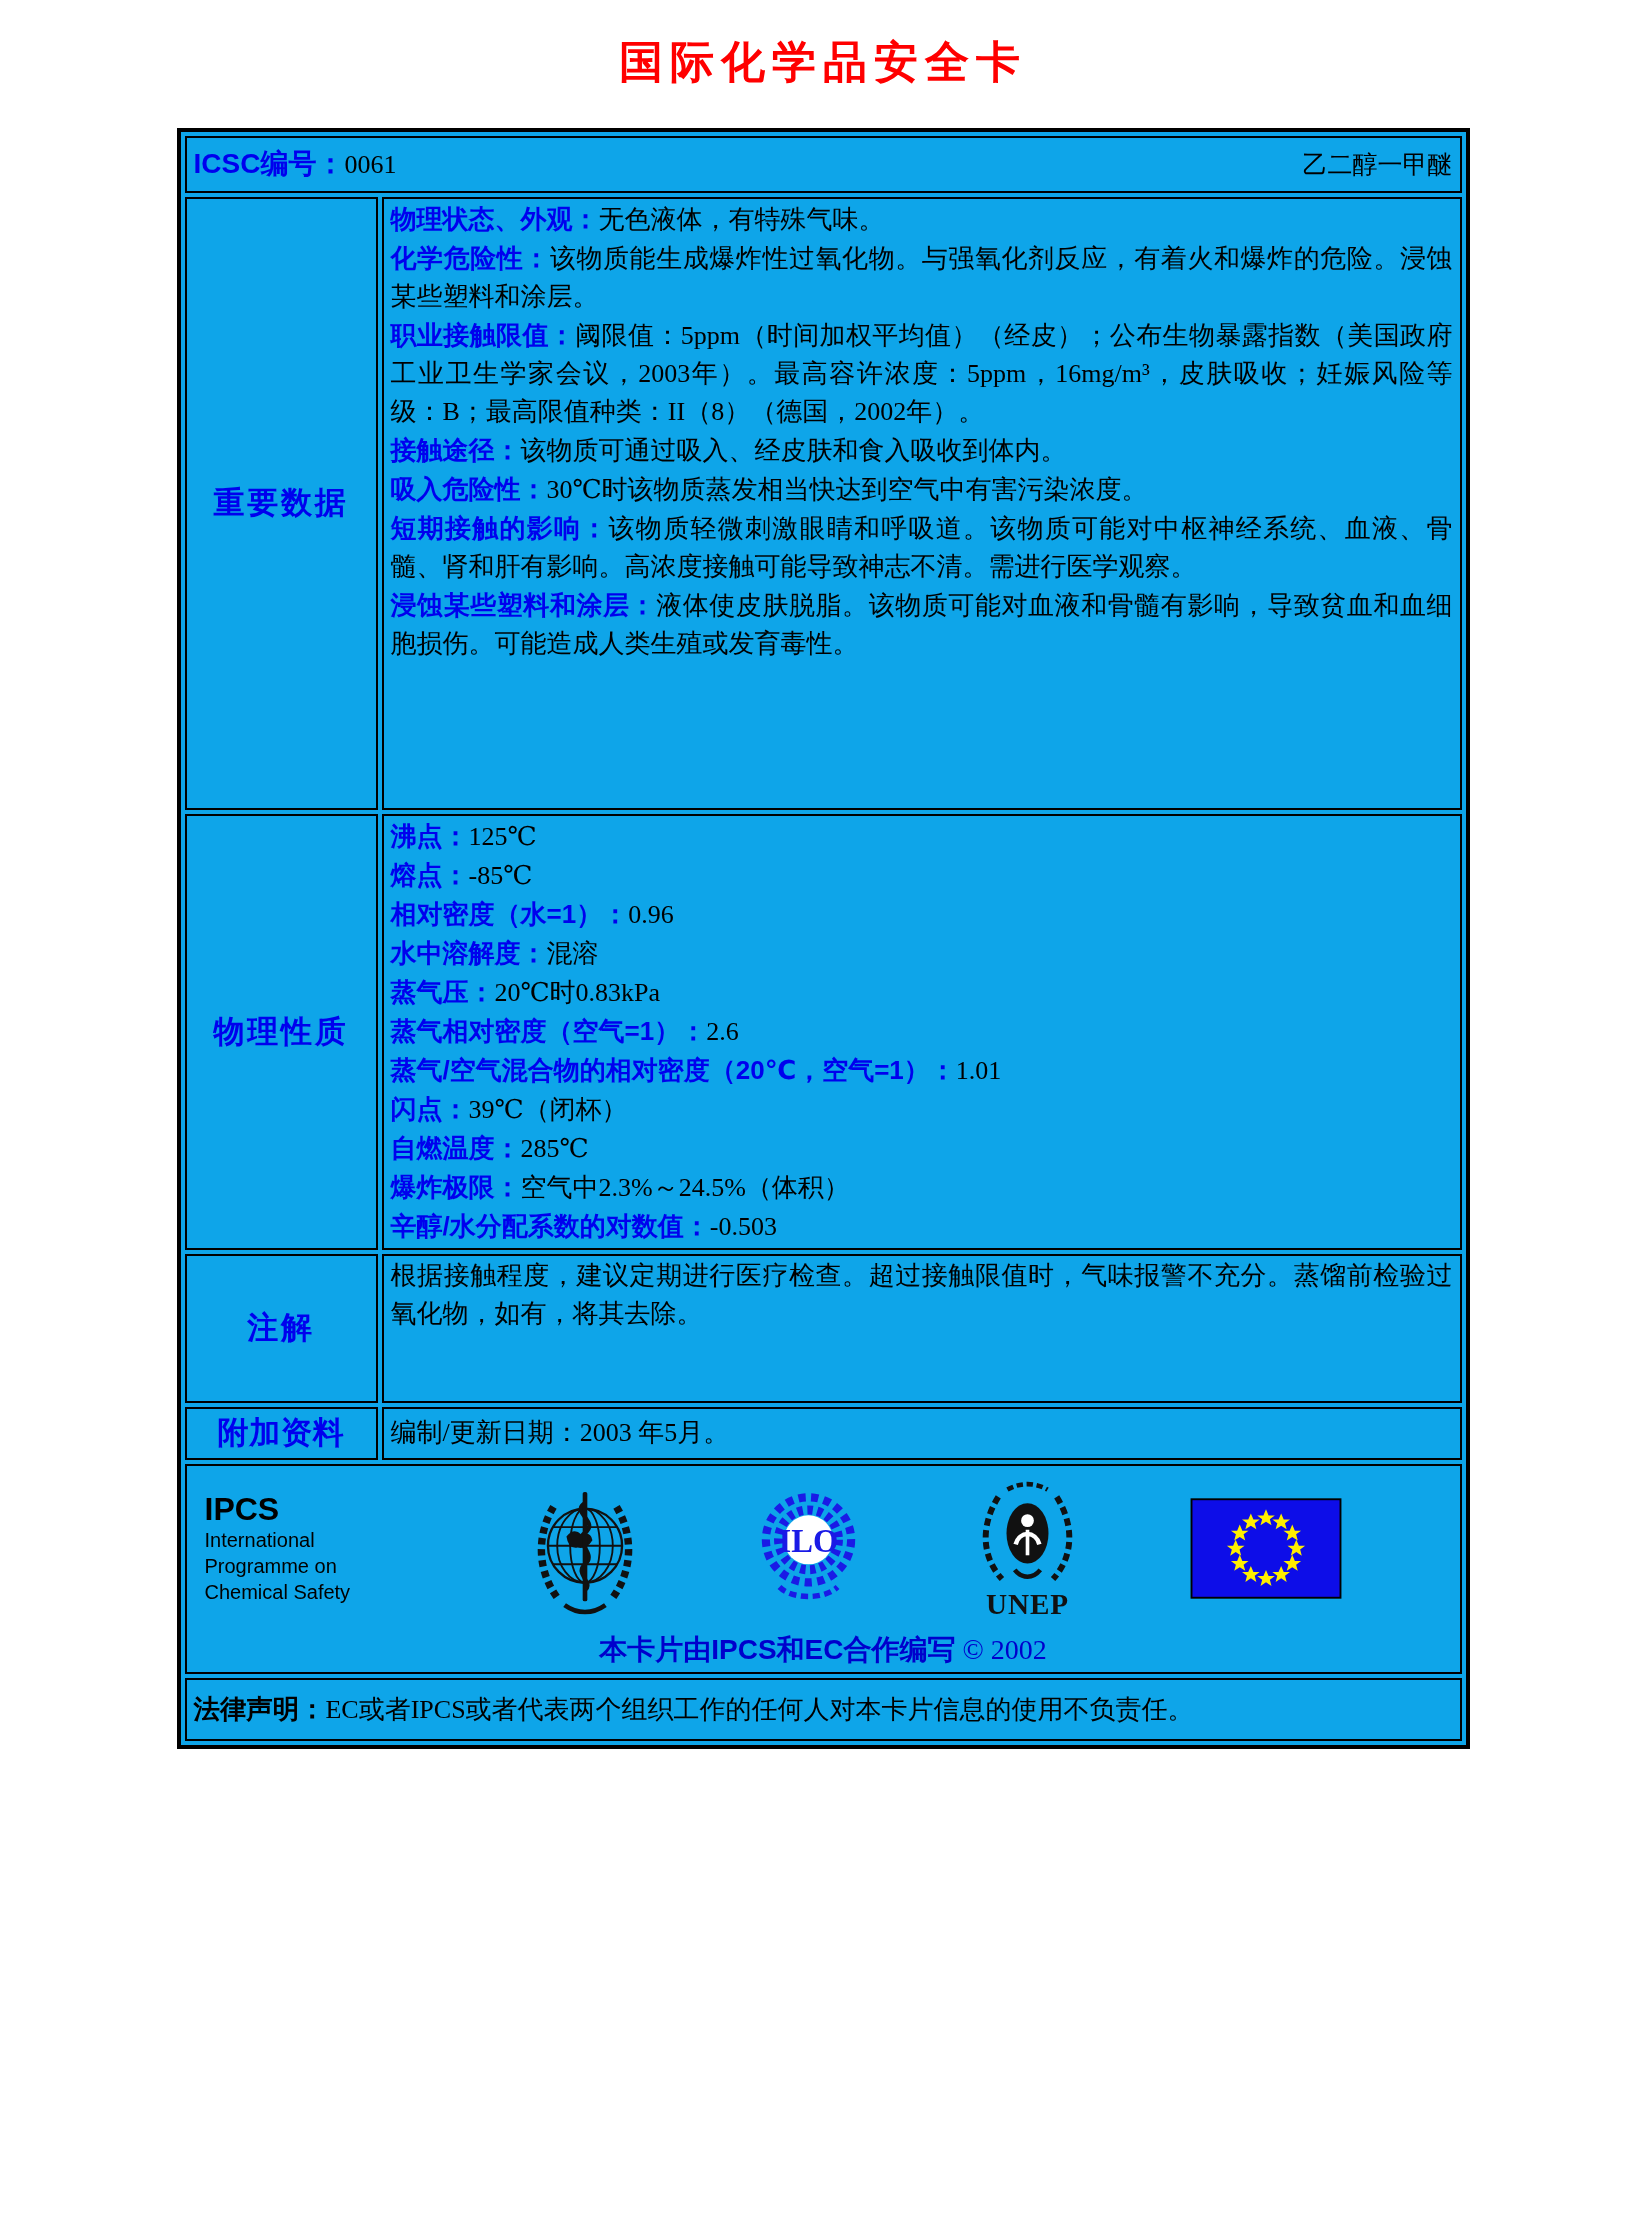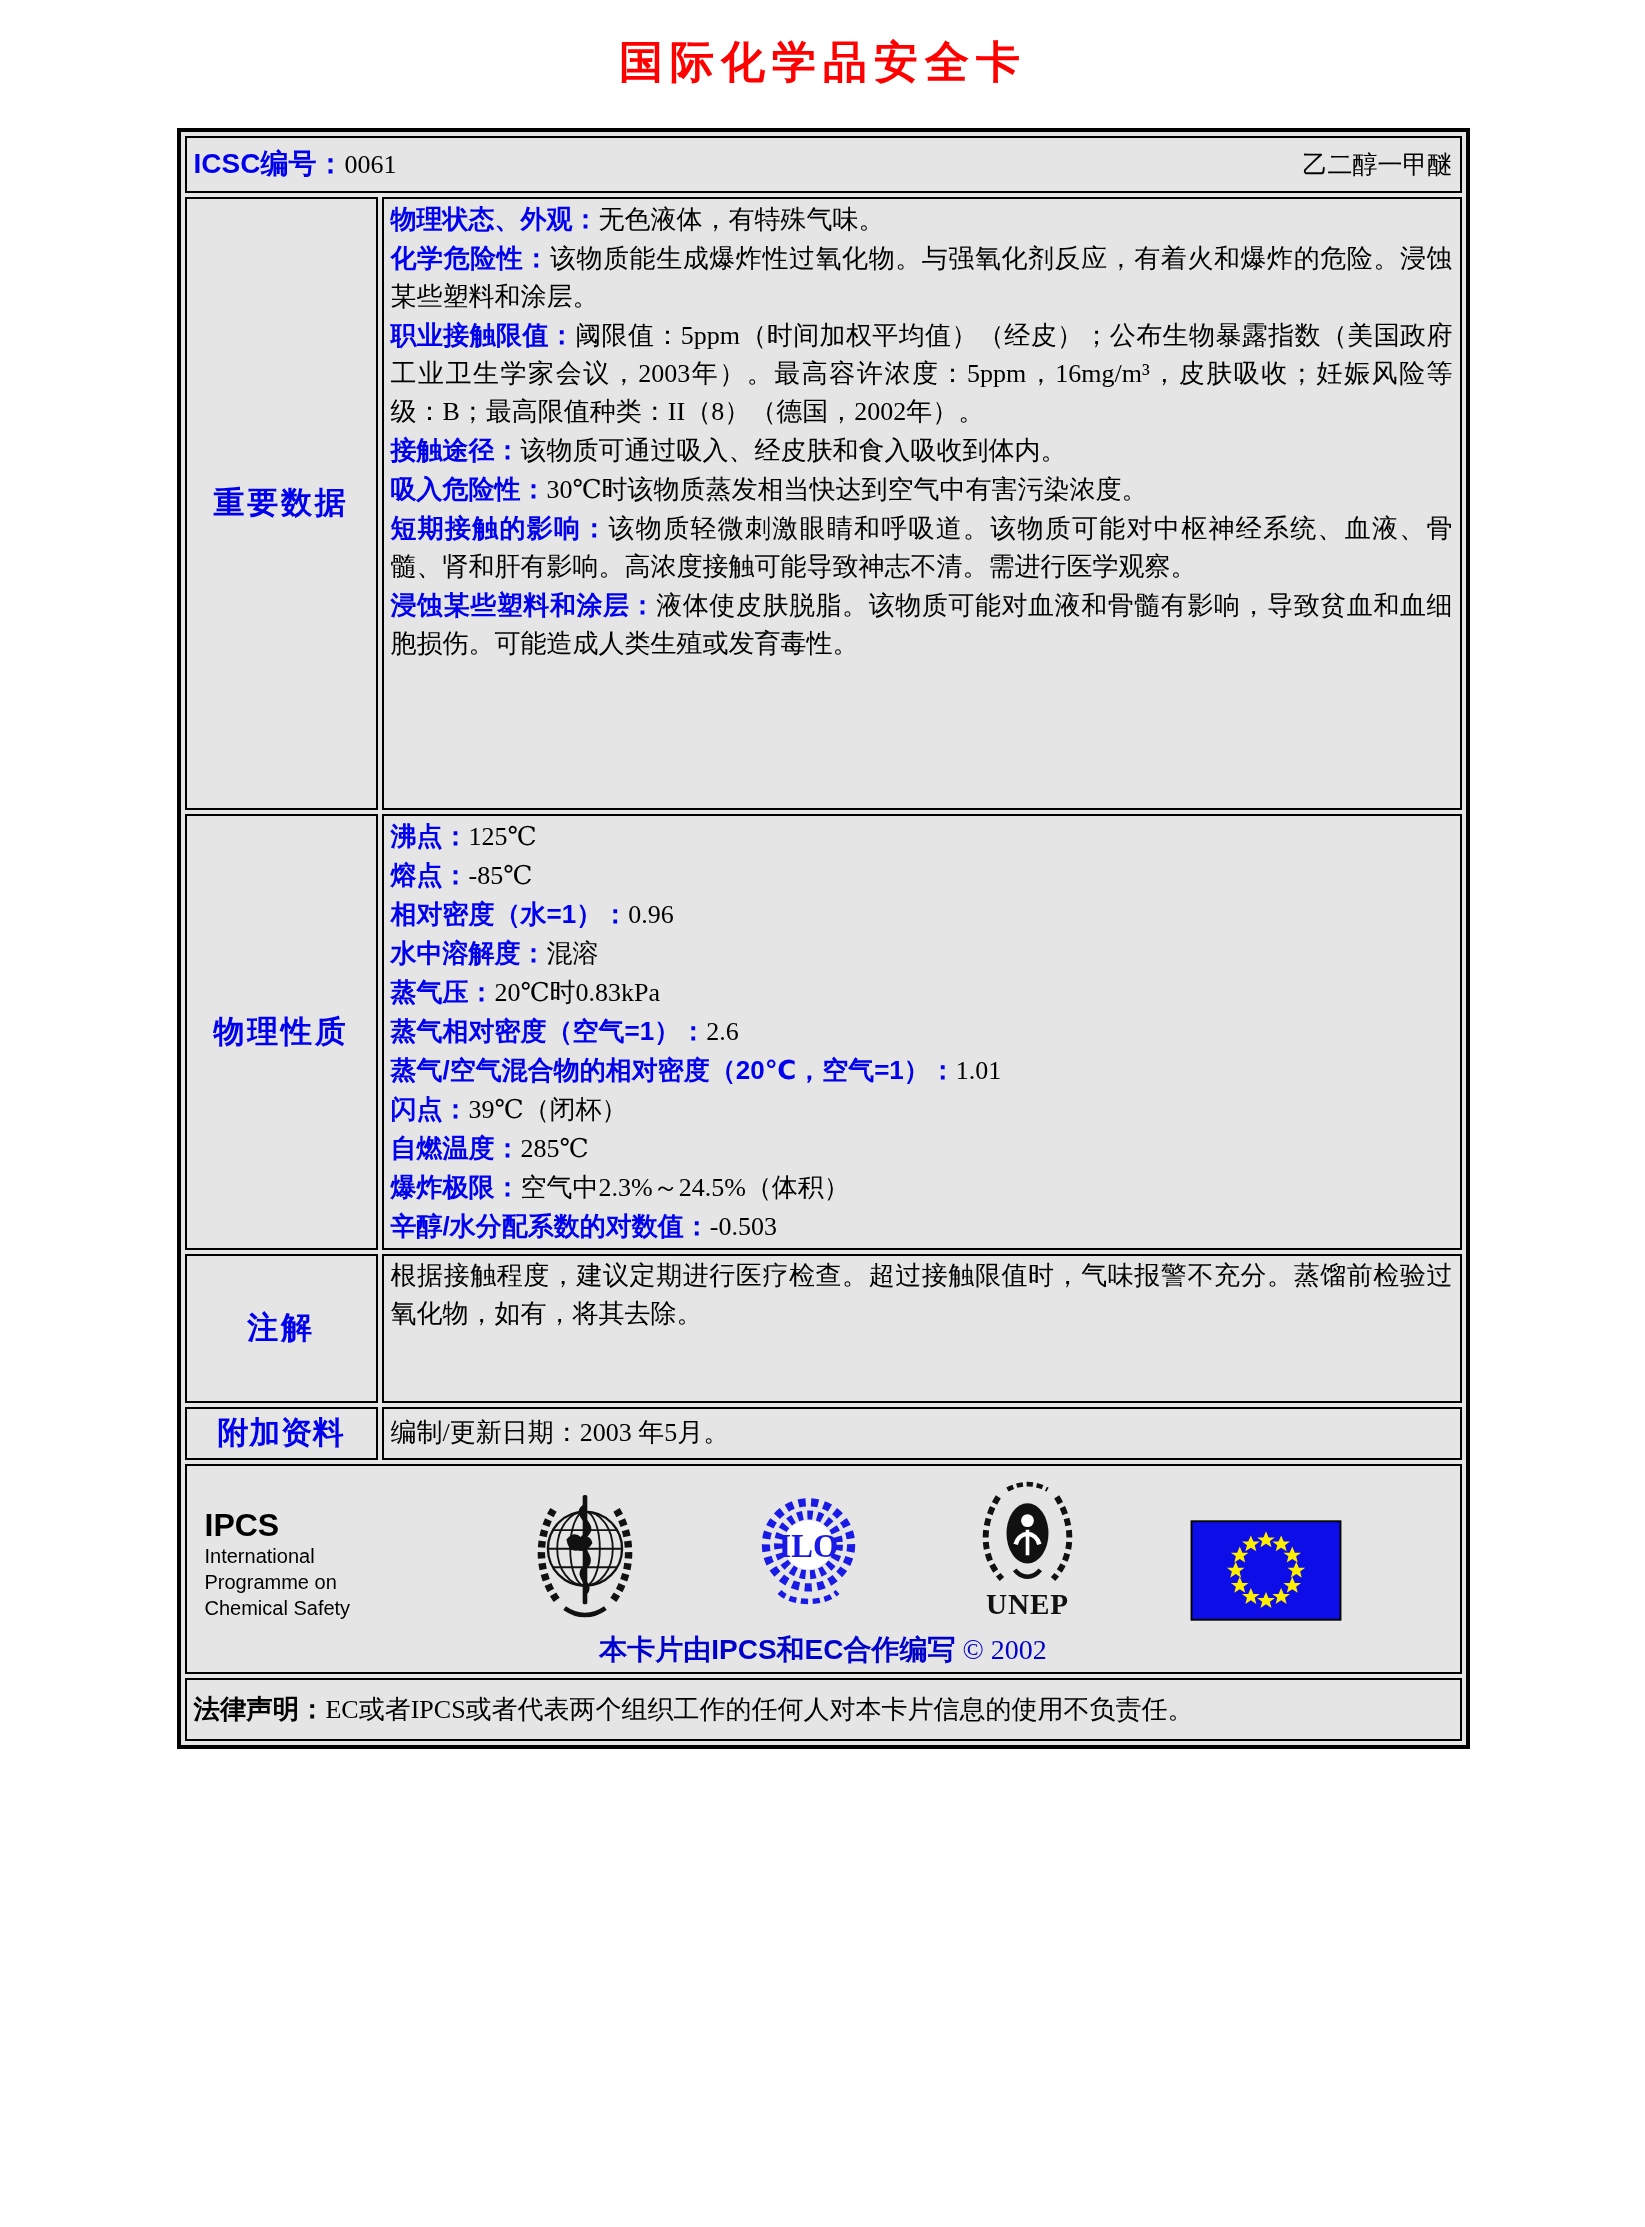--- a/index.html
+++ b/index.html
@@ -10,21 +10,21 @@
   }
   .page-title{
     margin:0;padding-top:33px;padding-bottom:36px;
     text-align:center;color:#ff0000;
     font-size:44px;font-weight:900;letter-spacing:7px;
     font-family:"Liberation Serif","DejaVu Serif",serif;
   }
   table.card{
     width:1293px;margin:0 auto;
     border:4.2px solid #000;border-collapse:separate;border-spacing:4.9px;
-    table-layout:fixed;background:#e5e5e5;
+    table-layout:fixed;background:#0ea5e9;
   }
   td{border:2.8px solid #000;vertical-align:top;padding:1.4px 7px;}
   td.lbl{
     text-align:center;vertical-align:middle;
     color:#0000ee;font-family:"Liberation Sans","DejaVu Sans",sans-serif;
     font-weight:bold;font-size:31px;letter-spacing:2.8px;padding:0 1.4px;
   }
   .hdr-cell{vertical-align:middle;}
   .hdr{display:flex;justify-content:space-between;align-items:center;}
   .hdr-left{font-size:28px;}
@@ -34,21 +34,21 @@
   .k{
     color:#0000ee;font-family:"Liberation Sans","DejaVu Sans",sans-serif;
     font-weight:bold;font-size:26px;
   }
   .v{font-size:26px;}
   .item{margin:0;}
   .plain{font-size:26px;line-height:38px;}
   
   .logos-cell{vertical-align:middle;padding:5.6px 0 2.8px 0;}
   .logos-row{
-    display:flex;align-items:flex-end;justify-content:space-between;
+    display:flex;align-items:center;justify-content:space-between;
     padding:4.2px 118px 0 18px;
   }
   .ipcs-block{width:215px;font-family:"Liberation Sans","DejaVu Sans",sans-serif;}
   .ipcs-acronym{font-size:32px;font-weight:bold;line-height:36px;}
   .ipcs-line{font-size:20px;line-height:26px;}
   .logo{display:block;}
   .caption{
     text-align:center;margin-top:9.7px;font-size:28px;color:#0000cc;
   }
   .caption .cap-main{

